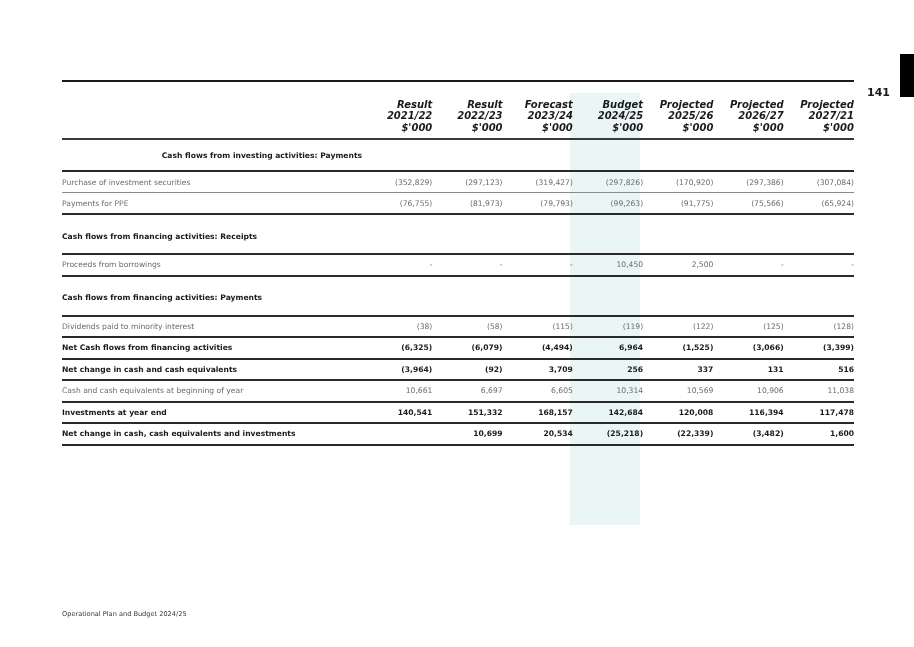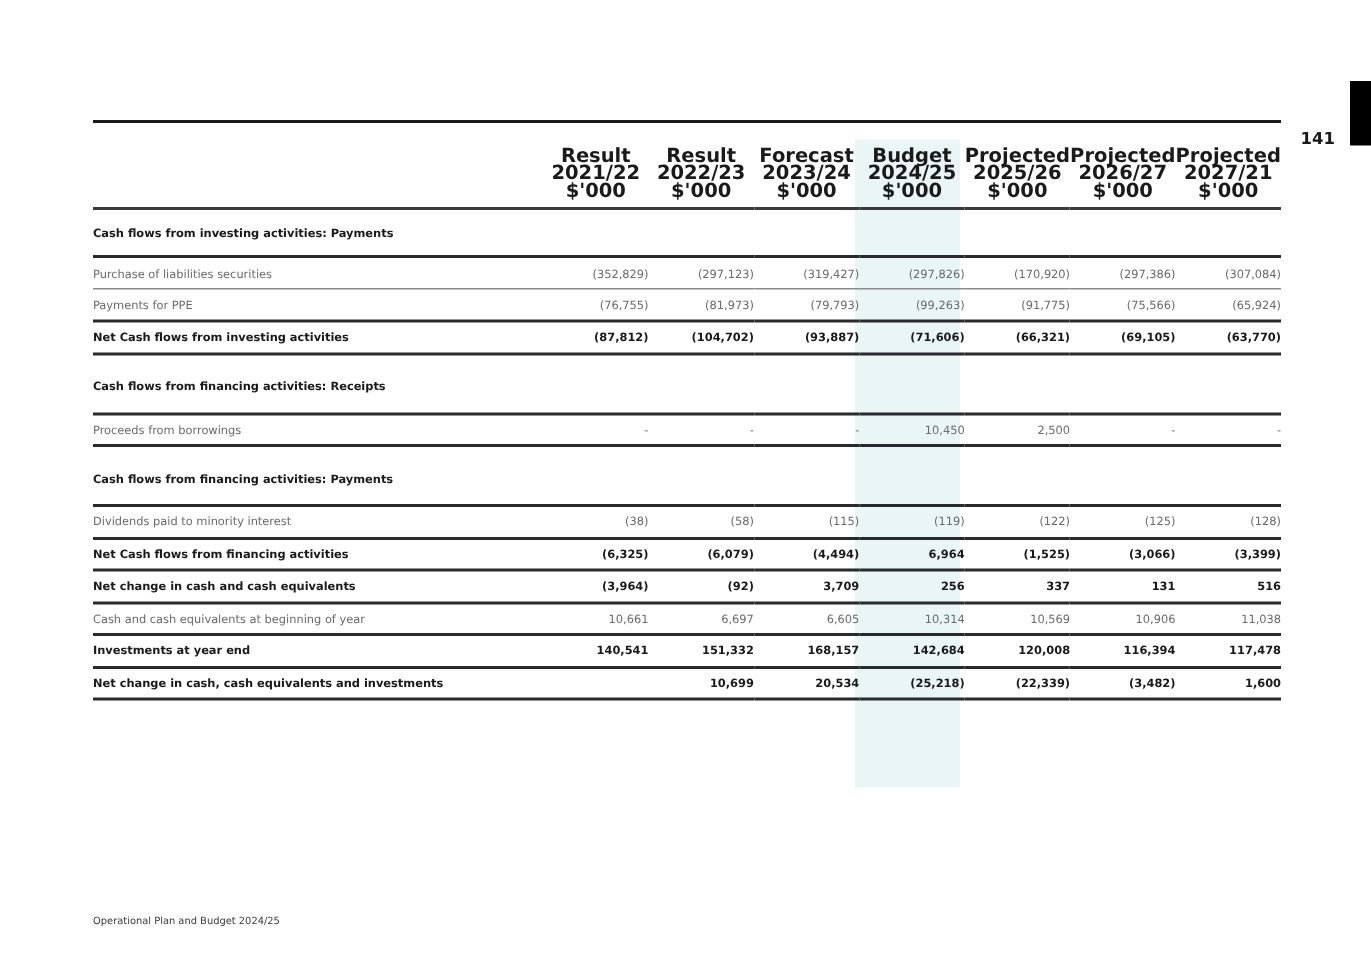--- a/index.html
+++ b/index.html
@@ -19,35 +19,35 @@
 
     .budget-band {
       position: absolute; left: 508px; top: 13px; width: 70px; height: 432px; background: #eaf6f6;
     }
 
     table { position: absolute; left: 0; top: 12px; width: 792px; border-collapse: collapse; table-layout: fixed; }
     col.c-label { width: 300px; }
     col.c-num { width: 70.28px; }
 
     th {
-      font-size: 13px; font-weight: bold; text-align: center; line-height: 11.8px;
-      padding: 0 0 4px 0; vertical-align: bottom; color: #1a1a1a;
+      font-size: 10px; font-weight: bold; text-align: right; line-height: 11.8px;
+      padding: 0 0 4px 0; vertical-align: bottom; color: #1a1a1a; font-style: italic;
     }
     thead tr { height: 47px; border-bottom: 2px solid #3a3a3a; }
 
     td {
       font-size: 7.6px; height: 21.5px; vertical-align: middle; text-align: right; color: #6b6b6b;
       white-space: nowrap;
     }
     td.label { text-align: left; }
     tr.row { border-bottom: 1px solid #8a8a8a; }
     tr.row.heavy { border-bottom: 2px solid #2a2a2a; }
     tr.bold td { font-weight: bold; color: #1a1a1a; }
     tr.section td { font-weight: bold; color: #1a1a1a; height: 40px; padding-top: 4px; }
-    tr.first-section td { height: 32px; padding-top: 0; }
+    tr.first-section td { height: 32px; padding-top: 0; text-align: right; }
 
     .footer {
       position: absolute; left: 62px; top: 610px; font-size: 6.6px; color: #3a3a3a;
     }
   </style>
 </head>
 <body>
 
 <div class="page-number">141</div>
 <div class="page-tab"></div>
@@ -84,49 +84,39 @@
         <td class="label">Cash flows from investing activities: Payments</td>
         <td></td>
           <td></td>
           <td></td>
           <td></td>
           <td></td>
           <td></td>
           <td></td>
       </tr>
       <tr class="row">
-        <td class="label">Purchase of liabilities securities</td>
+        <td class="label">Purchase of investment securities</td>
         <td>(352,829)</td>
         <td>(297,123)</td>
         <td>(319,427)</td>
         <td>(297,826)</td>
         <td>(170,920)</td>
         <td>(297,386)</td>
         <td>(307,084)</td>
       </tr>
       <tr class="row heavy">
         <td class="label">Payments for PPE</td>
         <td>(76,755)</td>
         <td>(81,973)</td>
         <td>(79,793)</td>
         <td>(99,263)</td>
         <td>(91,775)</td>
         <td>(75,566)</td>
         <td>(65,924)</td>
       </tr>
-      <tr class="row heavy bold">
-        <td class="label">Net Cash flows from investing activities</td>
-        <td>(87,812)</td>
-        <td>(104,702)</td>
-        <td>(93,887)</td>
-        <td>(71,606)</td>
-        <td>(66,321)</td>
-        <td>(69,105)</td>
-        <td>(63,770)</td>
-      </tr>
       <tr class="row heavy section">
         <td class="label">Cash flows from financing activities: Receipts</td>
         <td></td>
           <td></td>
           <td></td>
           <td></td>
           <td></td>
           <td></td>
           <td></td>
       </tr>

